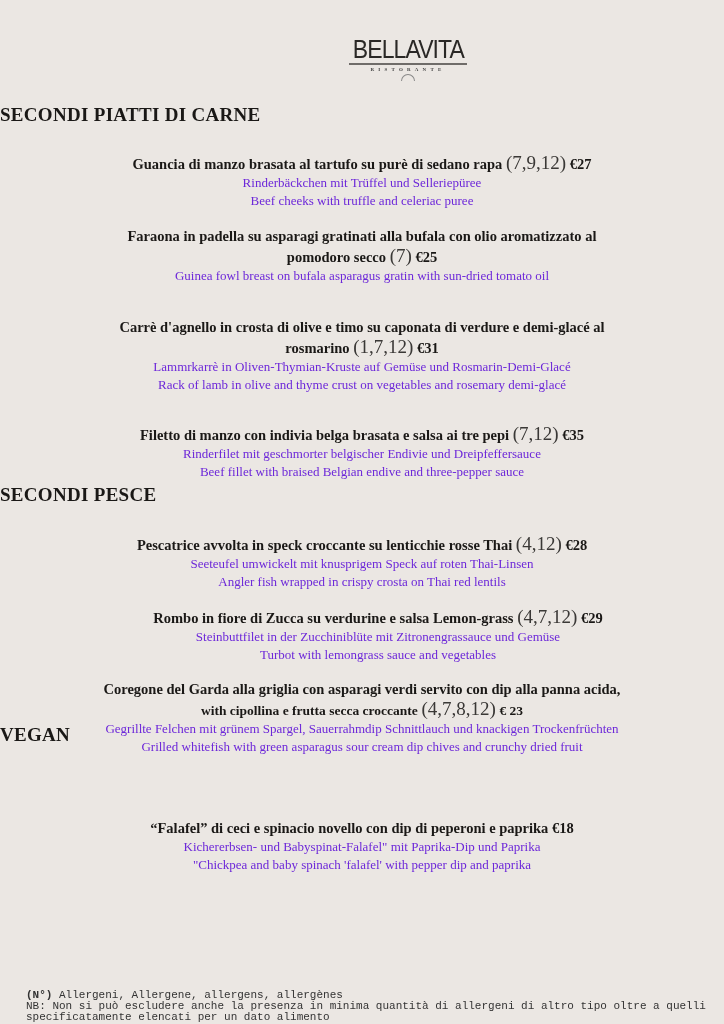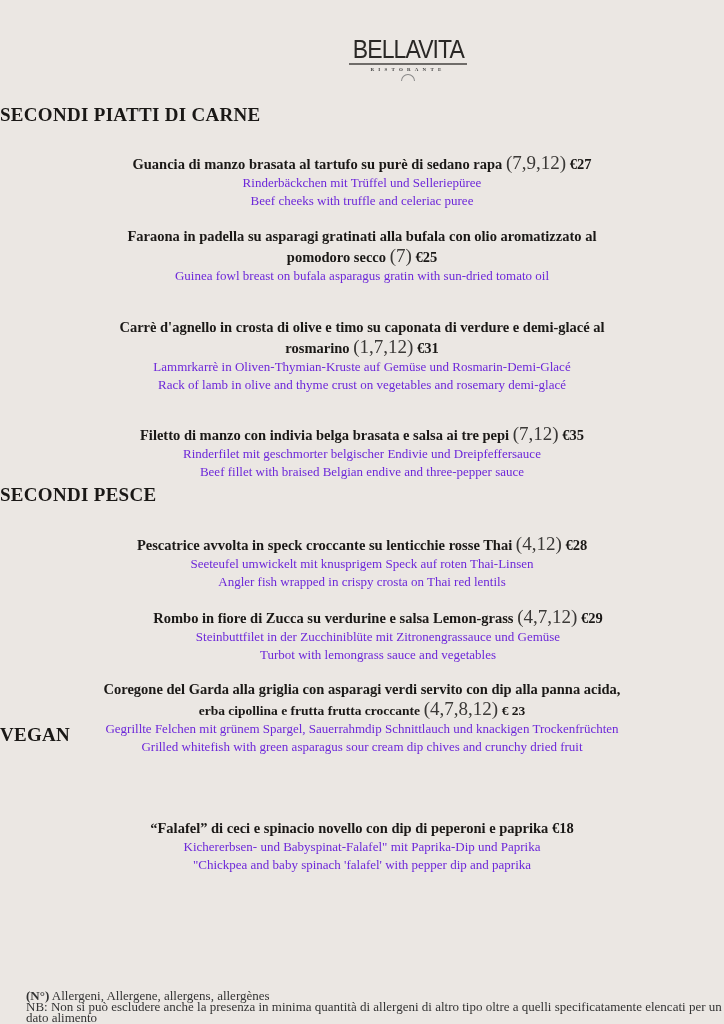--- a/index.html
+++ b/index.html
@@ -84,23 +84,24 @@
     }
     .dish-de, .dish-en {
       font-size: 13px;
       line-height: 18px;
       color: #6d28d9;
     }
     .footer {
       position: absolute;
       left: 26px;
       top: 990px;
-      font-size: 13px;
+      font-size: 11px;
       line-height: 11px;
       color: #333;
+      font-family: Liberation Mono, monospace;
     }
     .footer b { font-weight: bold; }
   </style>
 </head>
 <body>
 
 <div class="logo">
   <div class="logo-word">BELLAVITA</div>
   <div class="logo-rule"></div>
   <div class="logo-sub">RISTORANTE</div>
@@ -168,21 +169,21 @@
     <span class="allergens">(4,7,12)</span>
     <span>€29</span>
   </div>
   <div class="dish-de">Steinbuttfilet in der Zucchiniblüte mit Zitronengrassauce und Gemüse</div>
   <div class="dish-en">Turbot with lemongrass sauce and vegetables</div>
 </div>
 
 <div class="dish" style="top:680px;">
   <div class="dish-name">
     <div>Coregone del Garda alla griglia con asparagi verdi servito con dip alla panna acida,</div>
-    <span style="font-size:13.5px;">erba cipollina e frutta frutta croccante</span>
+    <span style="font-size:13.5px;">with cipollina e frutta secca croccante</span>
     <span class="allergens">(4,7,8,12)</span>
     <span style="font-size:13.5px;">€ 23</span>
   </div>
   <div class="dish-de">Gegrillte Felchen mit grünem Spargel, Sauerrahmdip  Schnittlauch und knackigen Trockenfrüchten</div>
   <div class="dish-en">Grilled whitefish with green asparagus sour cream dip chives and crunchy dried fruit</div>
 </div>
 
 <div class="section-title" style="top:724px;">VEGAN</div>
 
 <div class="dish" style="top:819px;">

